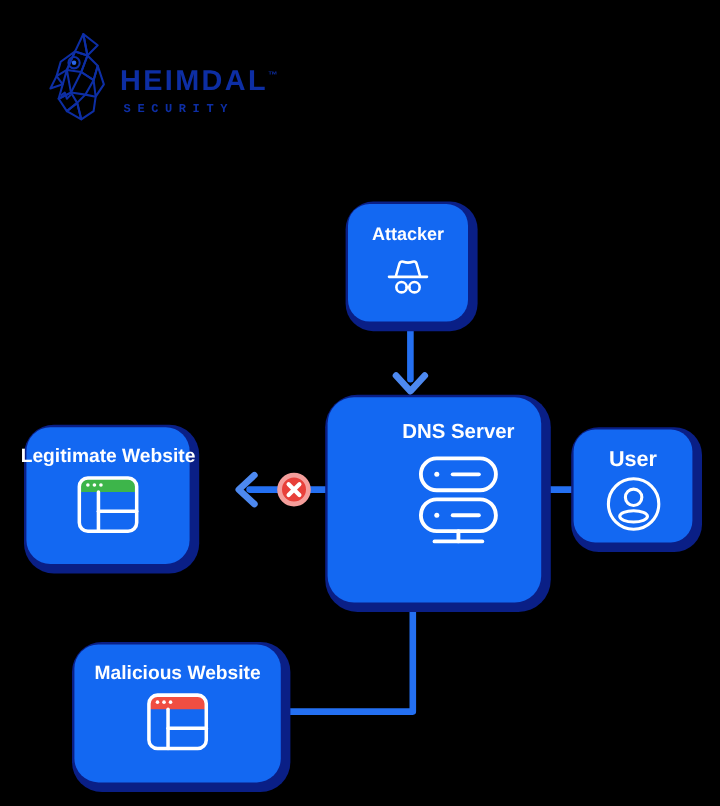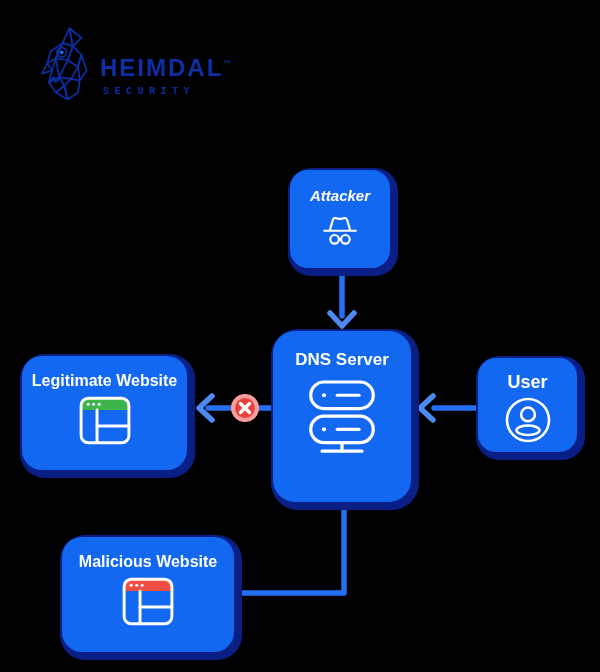--- a/index.html
+++ b/index.html
@@ -42,26 +42,26 @@
   .badge-x{stroke:#ffffff;stroke-width:3.5;stroke-linecap:round;fill:none;}
   
   .node{
     position:absolute;z-index:2;background:var(--box-fill);
     box-shadow:3px 3px 0 5px var(--box-shadow);
     display:flex;flex-direction:column;align-items:center;
     color:var(--label-text);
   }
   .node-label{font-weight:bold;line-height:1;white-space:nowrap;}
   .node-attacker{left:290px;top:170px;width:100px;height:98px;border-radius:18px;}
-  .node-attacker .node-label{margin-top:18px;font-size:15px;font-style:italic;}
-  .node-dns{left:273px;top:331px;width:138px;height:171px;border-radius:22px;}
+  .node-attacker .node-label{margin-top:18px;font-size:15px;}
+  .node-dns{left:273px;top:331px;width:138px;height:171px;border-radius:22px;padding-left:40px;}
   .node-dns .node-label{margin-top:20px;font-size:17px;}
   .node-user{left:478px;top:358px;width:99px;height:94px;border-radius:18px;}
   .node-user .node-label{margin-top:15px;font-size:18px;}
-  .node-legit{left:22px;top:356px;width:165px;height:114px;border-radius:20px;}
+  .node-legit{left:22px;top:356px;width:136px;height:114px;border-radius:20px;}
   .node-legit .node-label{margin-top:17px;font-size:16px;}
   .node-malicious{left:18px;top:537px;width:172px;height:115px;border-radius:20px;margin-left:44px;}
   .node-malicious .node-label{margin-top:17px;font-size:16px;}
   
   .node svg.node-icon{display:block;}
   .node-icon .ln{stroke:var(--icon-stroke);stroke-width:3;fill:none;stroke-linecap:round;stroke-linejoin:round;}
   .node-icon .fw{fill:var(--icon-stroke);stroke:none;}
   .icon-incognito{width:46px;height:36px;margin-top:9px;}
   .icon-server{width:72px;height:80px;margin-top:10px;}
   .icon-server .ln{stroke-width:3.4;}

